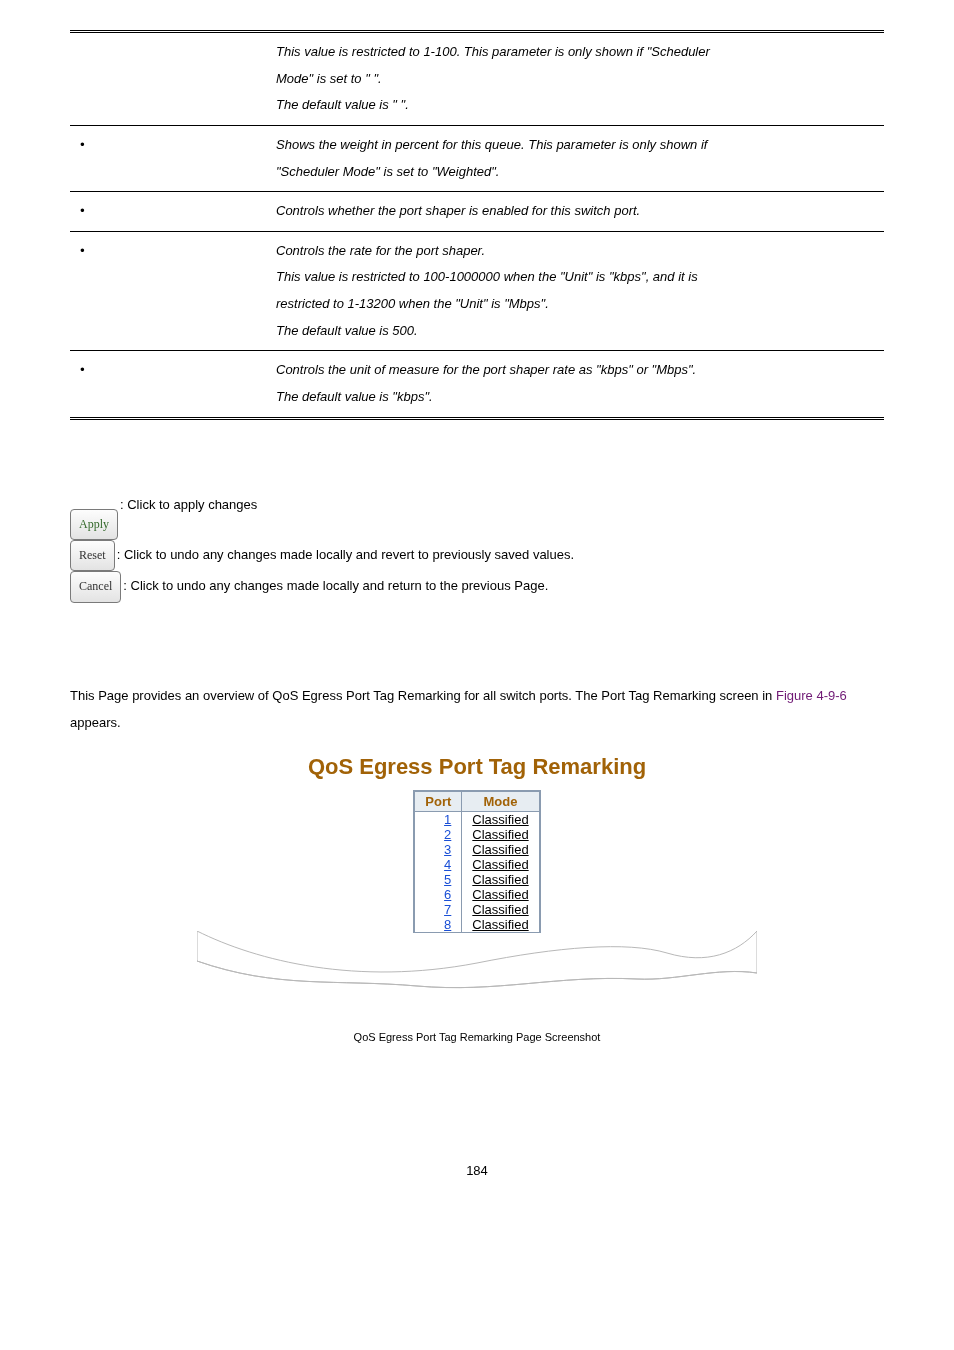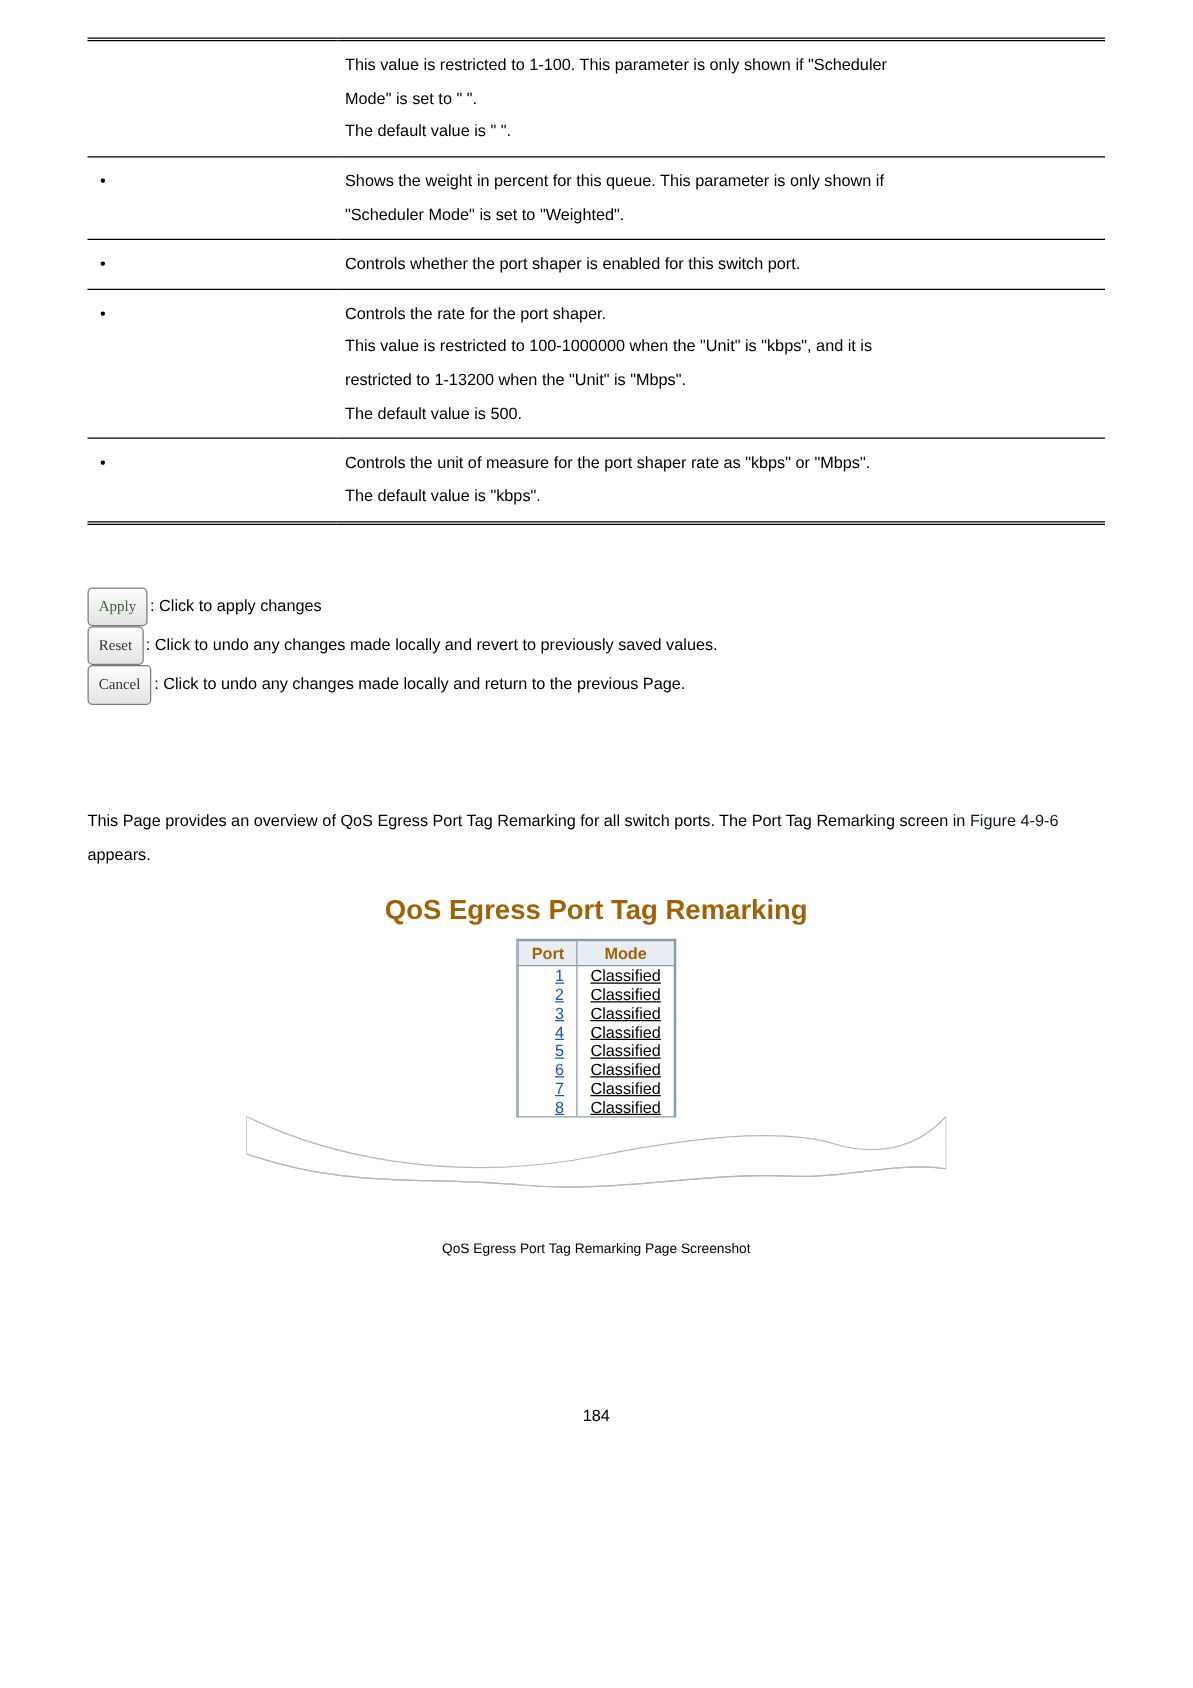--- a/index.html
+++ b/index.html
@@ -25,20 +25,21 @@
     border-collapse: collapse;
     border-top: 3px double #000;
     border-bottom: 3px double #000;
   }
   .params-table td {
     border-top: 1px solid #000;
     vertical-align: top;
     font-size: 13px;
     line-height: 2.05;
     padding: 6px 6px 6px 6px;
+    font-style: italic;
   }
   .params-table tr:first-child td { border-top: none; }
   .params-table .col-left {
     width: 200px;
     padding-left: 10px;
   }
   .buttons-block {
     margin-top: 50px;
     font-size: 13px;
     line-height: 2.2;
@@ -47,29 +48,29 @@
     display: inline-block;
     border: 1px solid #7a7a7a;
     border-radius: 4px;
     padding: 1px 8px 2px 8px;
     font-size: 12px;
     font-family: "Times New Roman", serif;
     background: linear-gradient(#fdfdfd, #e3e3e3);
     vertical-align: middle;
     margin-right: 2px;
   }
-  .btn-apply { color: #356a2c; }
+  .btn-apply { color: #356a2c; margin-top: 39px; }
   .btn-reset { color: #333; }
   .btn-cancel { color: #333; }
   .section-body {
     margin-top: 80px;
     font-size: 13px;
     line-height: 2.05;
   }
-  .fig-ref { color: #0f172a; }
+  .fig-ref { color: #701a75; }
   .qos-title {
     text-align: center;
     color: #a16207;
     font-size: 22px;
     font-weight: bold;
     margin-top: 18px;
     margin-bottom: 10px;
   }
   .qos-table-wrap {
     text-align: center;

